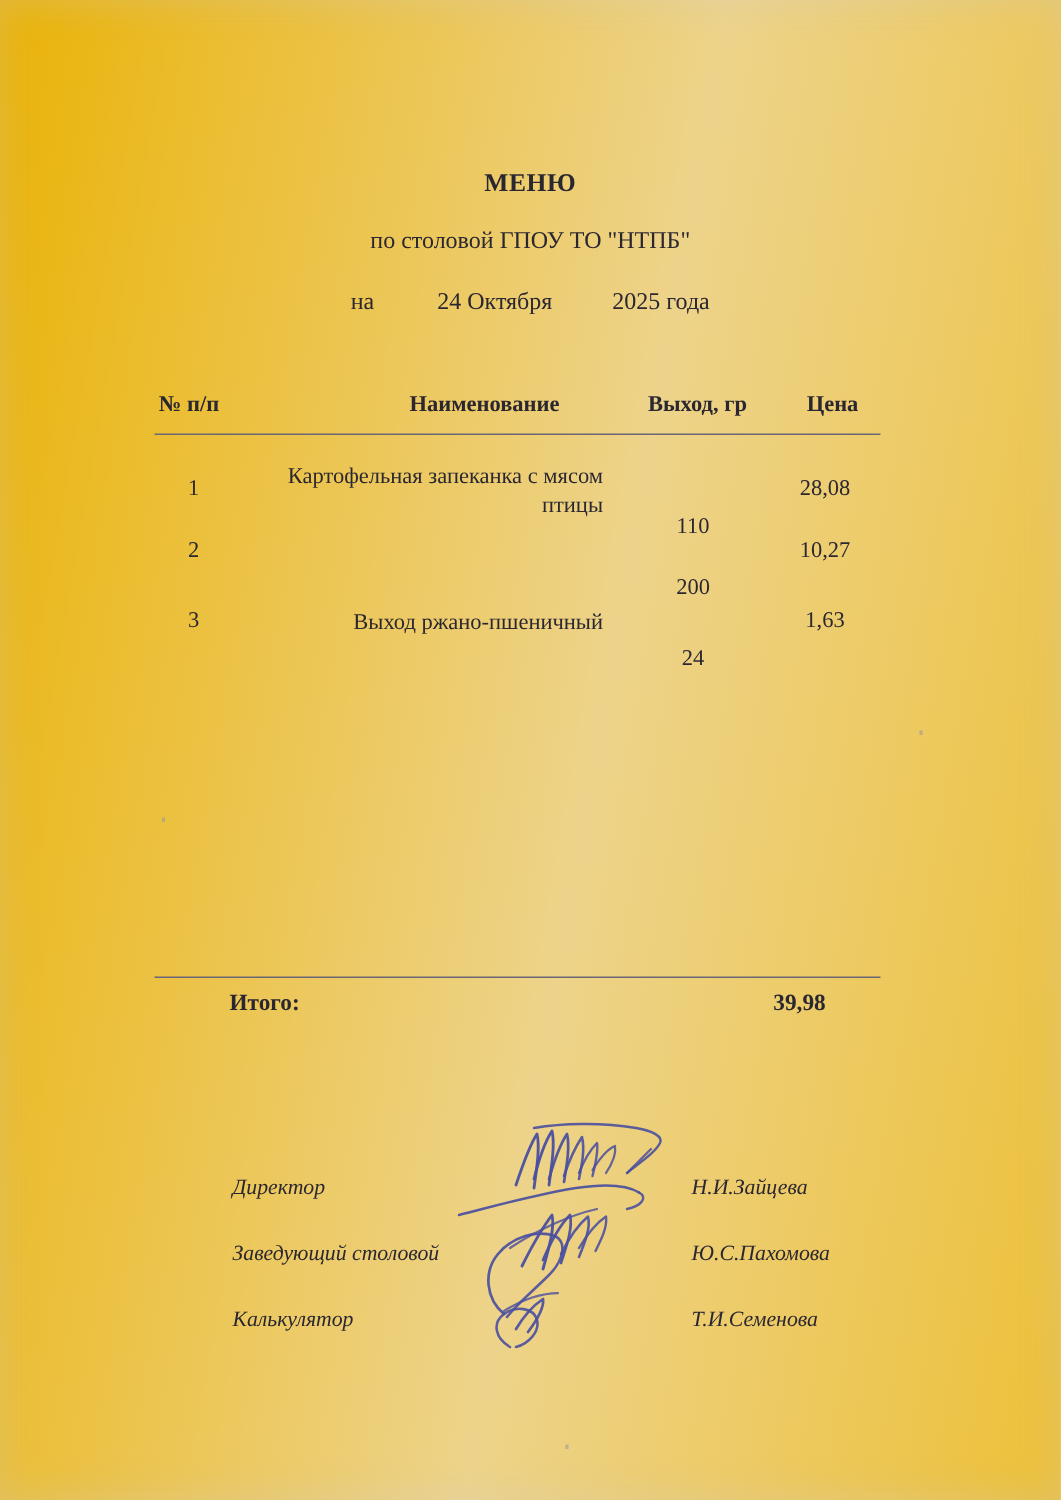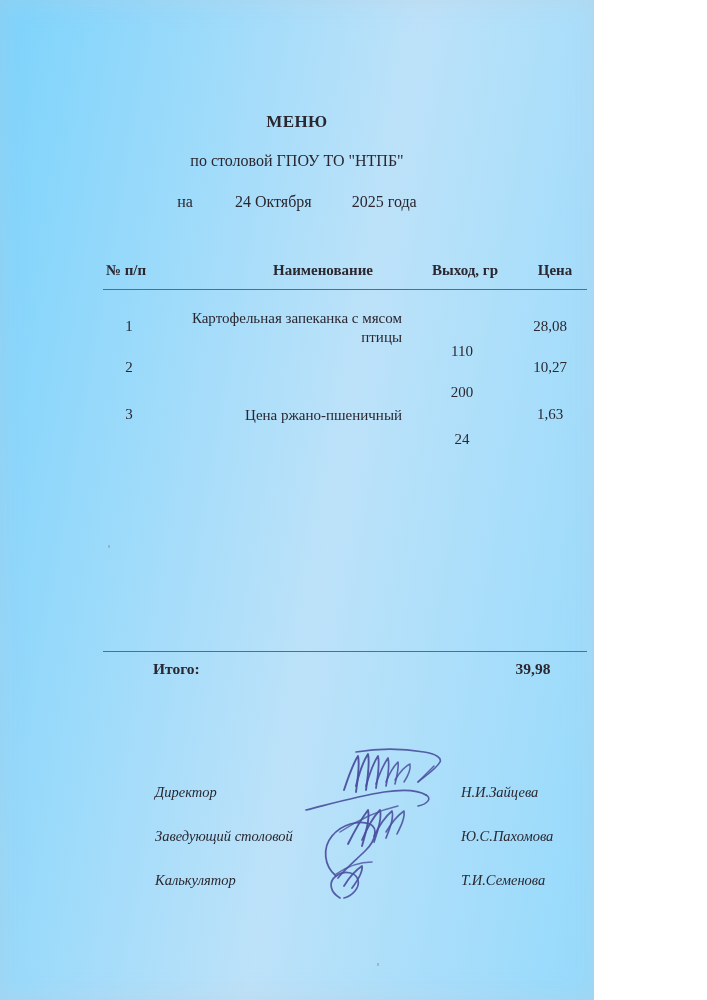--- a/index.html
+++ b/index.html
@@ -11,23 +11,23 @@
     width: 707px;
     height: 1000px;
     background: #ffffff;
     font-family: "Liberation Serif", "DejaVu Serif", serif;
     color: #231f20;
     overflow: hidden;
   }
 
   .page {
     position: relative;
-    width: 594px;
+    width: 707px;
     height: 1000px;
-    background: #7dd3fc;
+    background: #eab308;
     box-sizing: border-box;
     overflow: hidden;
   }
 
   
   .paper-tint {
     position: absolute;
     inset: 0;
     background:
       linear-gradient(100deg, rgba(247,246,251,0) 0%, rgba(240,238,246,0.55) 55%, rgba(246,245,250,0.2) 100%);
@@ -275,21 +275,21 @@
       </div>
 
       <div class="row row-1">
         <span class="num">2</span>
         <span class="out">200</span>
         <span class="price">10,27</span>
       </div>
 
       <div class="row row-2">
         <span class="num">3</span>
-        <span class="name">Цена ржано-пшеничный</span>
+        <span class="name">Выход ржано-пшеничный</span>
         <span class="out">24</span>
         <span class="price">1,63</span>
       </div>
 
     </div>
 
     <div class="rule rule-total"></div>
     <div class="total-label">Итого:</div>
     <div class="total-value">39,98</div>
 

